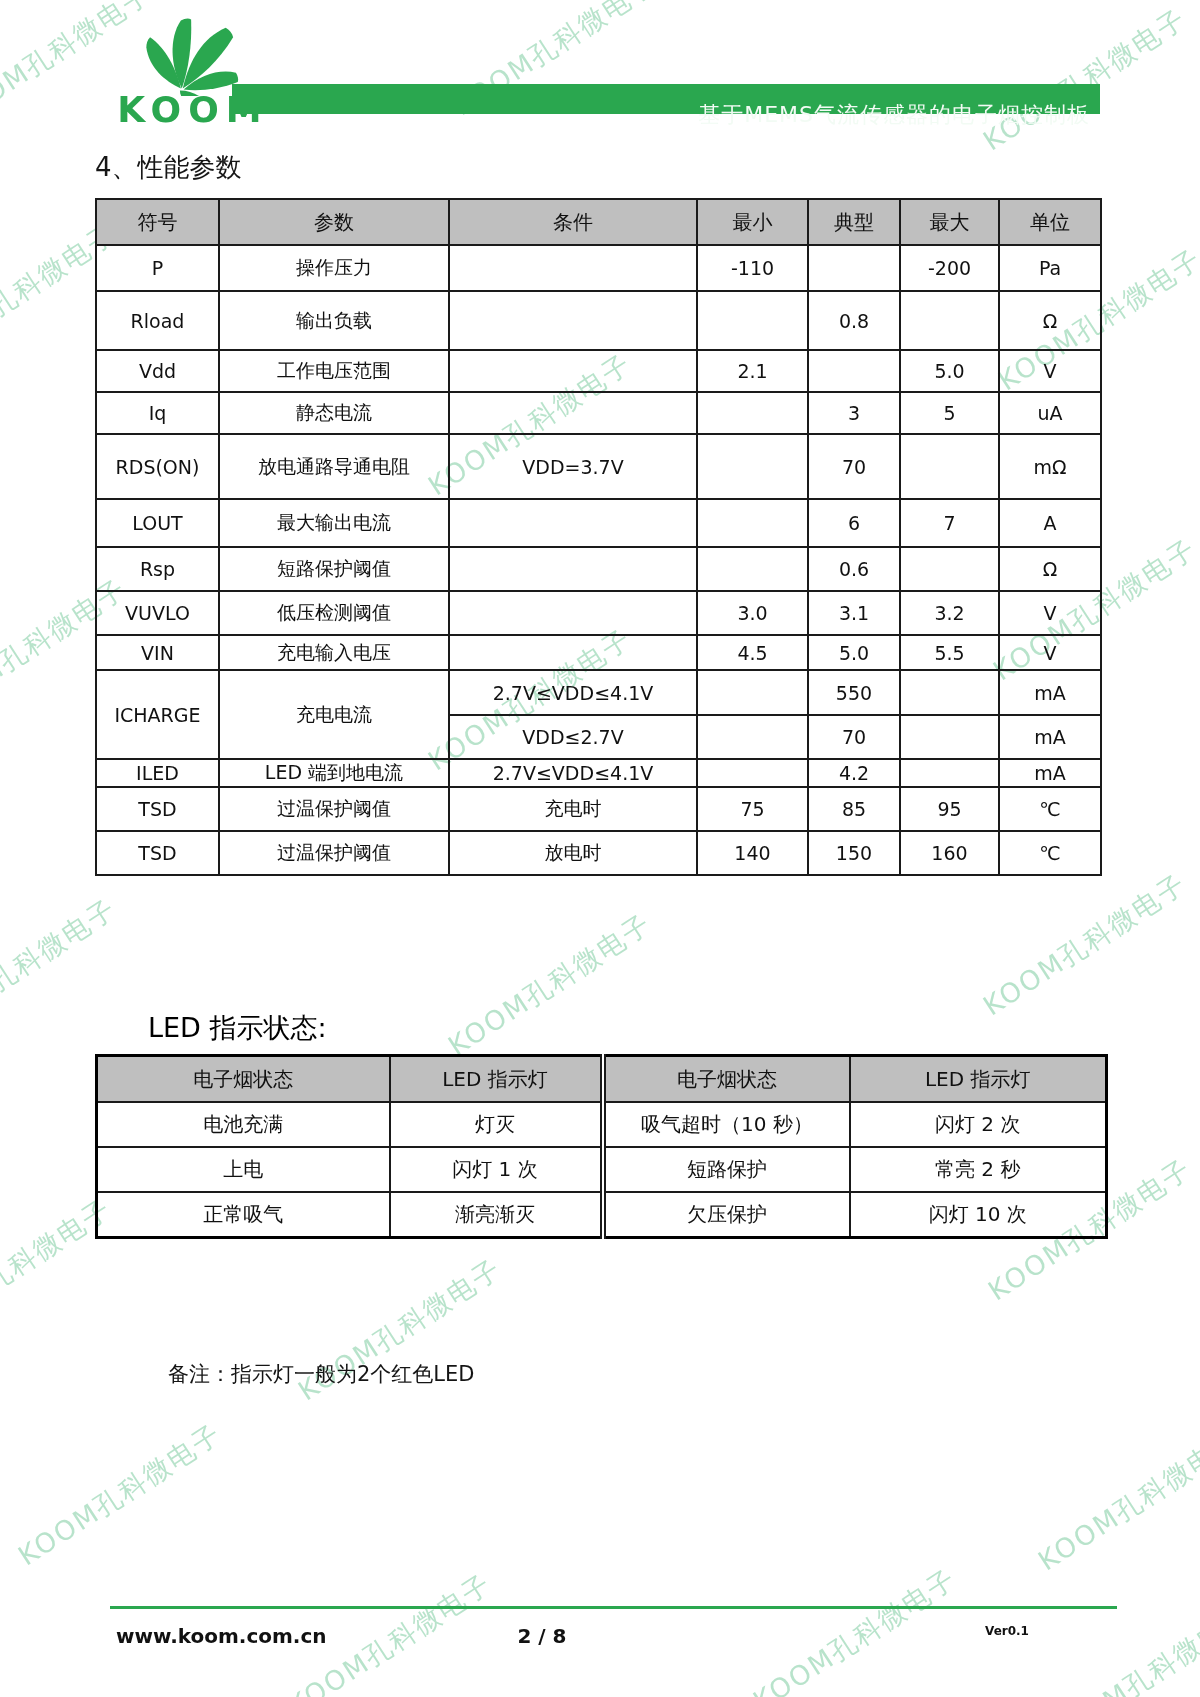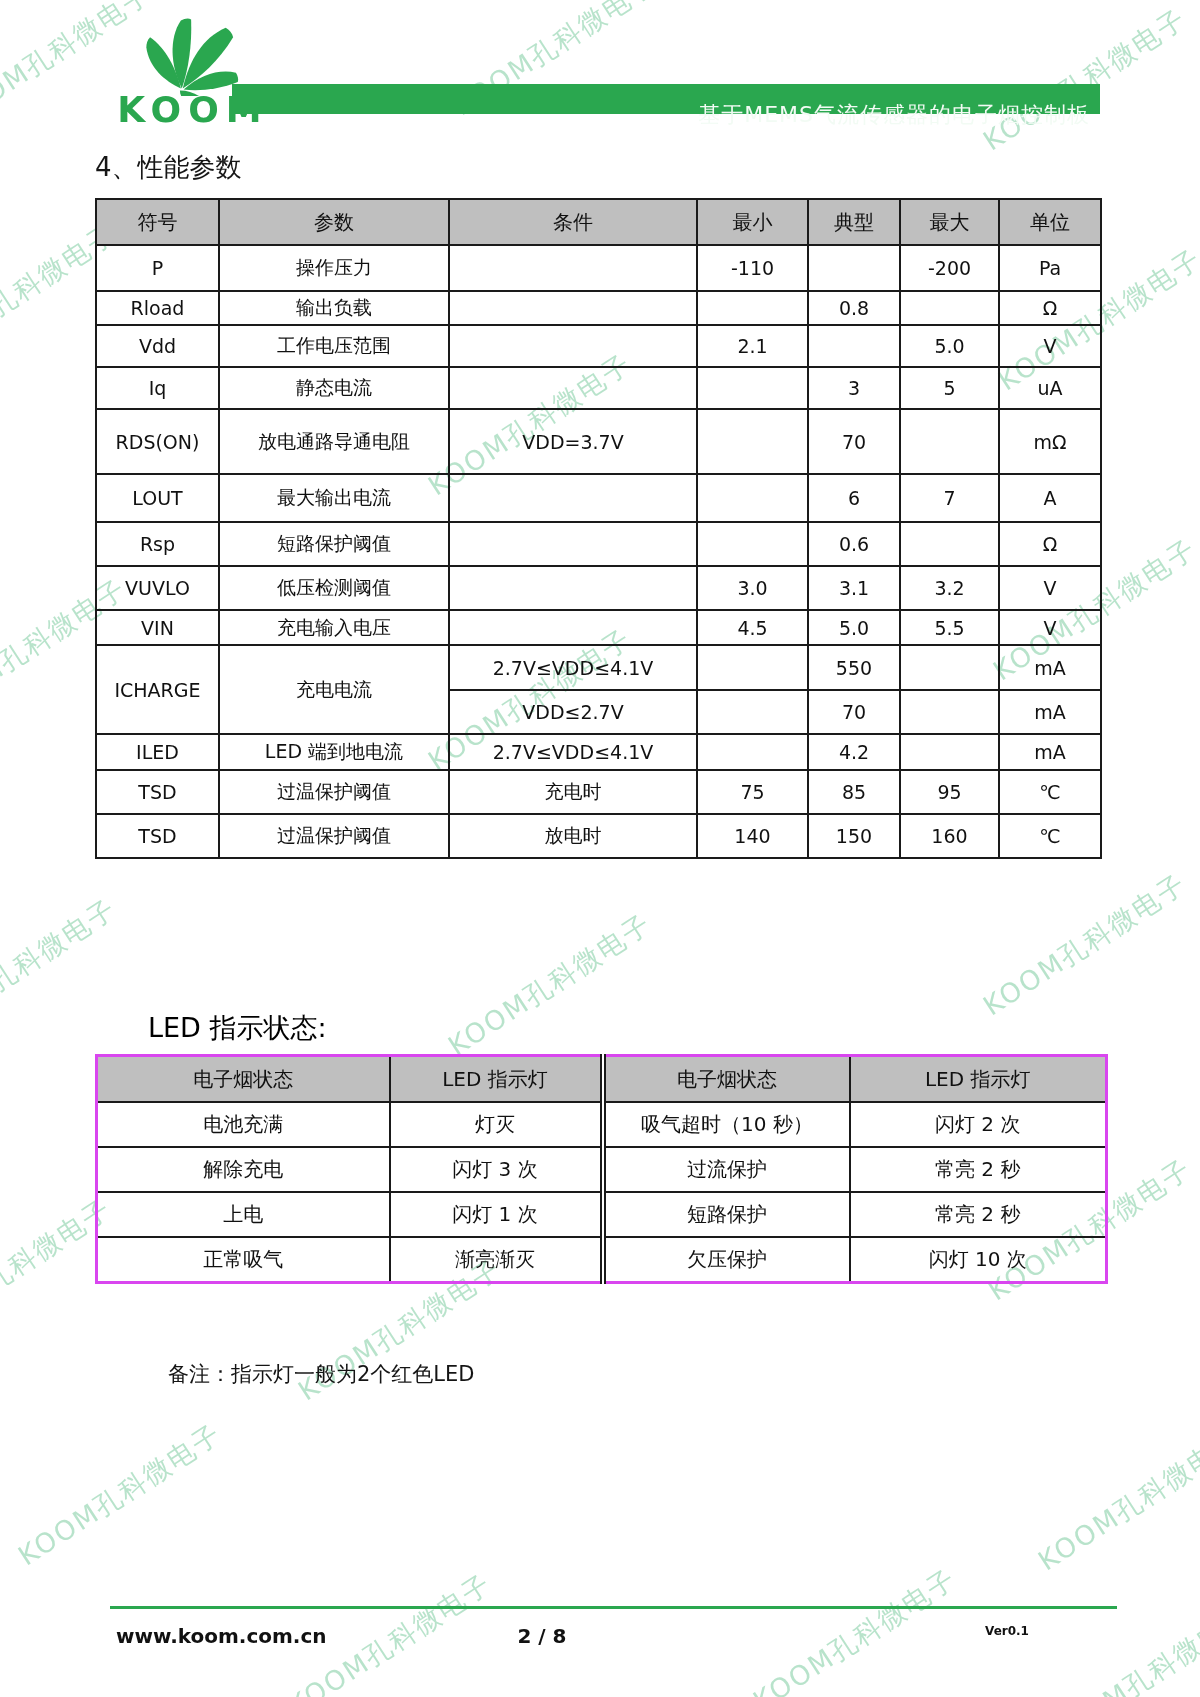--- a/index.html
+++ b/index.html
@@ -44,21 +44,21 @@
   .ptable th, .ptable td {
     border:2px solid #1a1a1a; text-align:center; vertical-align:middle;
     padding:0 4px; overflow:hidden;
   }
   .ptable th { background:#bfbfbf; font-size:20px; font-weight:500; height:44px; }
   .ptable td { font-size:19px; }
 
   
   .led-heading { position:absolute; left:148px; top:1010px; font-size:27px; color:#000000; }
   .led-wrap { position:absolute; left:95px; top:1054px; }
-  .led-table { width:1010px; border:3px solid #d946ef; }
+  .led-table { width:1010px; border:3px solid #000000; }
   .led-table th, .led-table td {
     border:2px solid #1a1a1a; text-align:center; vertical-align:middle;
     padding:0 4px; overflow:hidden;
   }
   .led-table th { background:#bfbfbf; font-size:20px; font-weight:500; height:44px; }
   .led-table td { font-size:20px; height:43px; }
   .led-table th:nth-child(3), .led-table td:nth-child(3) { border-left:6px double #1a1a1a; }
   .led-note { position:absolute; left:168px; top:1360px; font-size:21px; color:#141414; }
 
   
@@ -142,21 +142,21 @@
         <tbody>
             <tr style="height: 46px;">
               <td>P</td>
               <td>操作压力</td>
               <td></td>
               <td>-110</td>
               <td></td>
               <td>-200</td>
               <td>Pa</td>
             </tr>
-            <tr style="height: 34px; margin-left: 37px;">
+            <tr style="height: 59px; margin-left: 37px;">
               <td>Rload</td>
               <td>输出负载</td>
               <td></td>
               <td></td>
               <td>0.8</td>
               <td></td>
               <td>Ω</td>
             </tr>
             <tr style="height: 42px;">
               <td>Vdd</td>
@@ -230,21 +230,21 @@
               <td></td>
               <td>mA</td>
             </tr>
             <tr style="height: 44px;">
               <td>VDD≤2.7V</td>
               <td></td>
               <td>70</td>
               <td></td>
               <td>mA</td>
             </tr>
-            <tr style="height: 36px;">
+            <tr style="height: 28px;">
               <td>ILED</td>
               <td>LED 端到地电流</td>
               <td>2.7V≤VDD≤4.1V</td>
               <td></td>
               <td>4.2</td>
               <td></td>
               <td>mA</td>
             </tr>
             <tr style="height: 44px;">
               <td>TSD</td>
@@ -287,26 +287,20 @@
             </tr>
         </thead>
         <tbody>
             <tr>
               <td>电池充满</td>
               <td>灯灭</td>
               <td>吸气超时（10 秒）</td>
               <td>闪灯 2 次</td>
             </tr>
             <tr>
-              <td>解除充电</td>
-              <td>闪灯 3 次</td>
-              <td>过流保护</td>
-              <td>常亮 2 秒</td>
-            </tr>
-            <tr>
               <td>上电</td>
               <td>闪灯 1 次</td>
               <td>短路保护</td>
               <td>常亮 2 秒</td>
             </tr>
             <tr>
               <td>正常吸气</td>
               <td>渐亮渐灭</td>
               <td>欠压保护</td>
               <td>闪灯 10 次</td>

